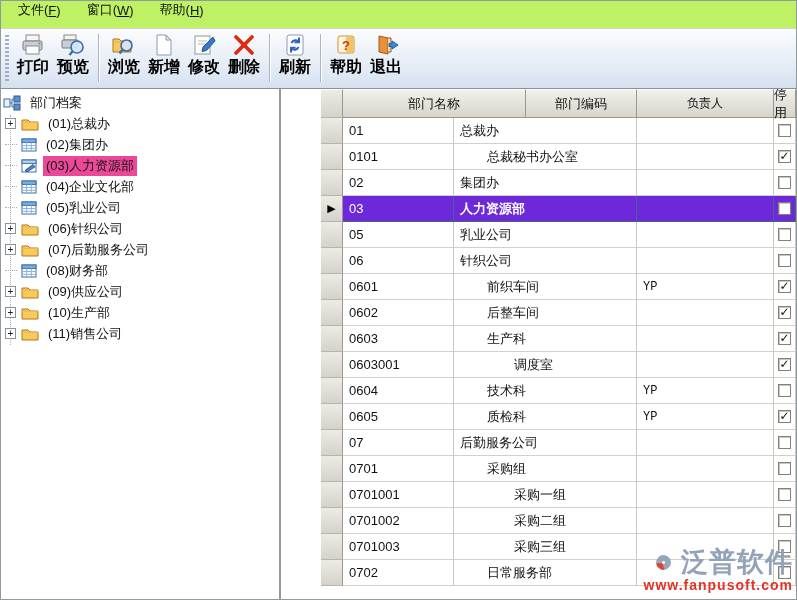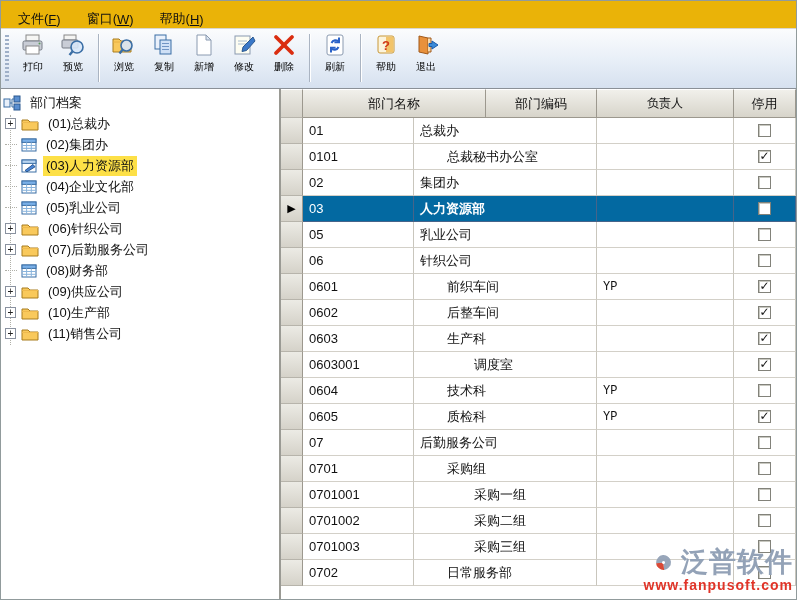--- a/index.html
+++ b/index.html
@@ -1,60 +1,60 @@
 <!DOCTYPE html>
 <html><head>
 <meta charset="utf-8">
 <style>
   * { box-sizing: border-box; margin: 0; padding: 0; }
   html,body { width:797px; height:600px; overflow:hidden; }
   body { font-family:"Liberation Sans","DejaVu Sans",sans-serif; font-size:13px; color:#111; }
   .window { width:797px; height:600px; border:1px solid #919b9c; background:#f0efeb; position:relative; overflow:hidden; }
 
   
-  .menubar { height:28px; background:#eab308; border-bottom:1px solid #d9d6ce; display:flex; align-items:flex-end; padding-left:4px; }
+  .menubar { height:28px; background:#bef264; border-bottom:1px solid #d9d6ce; display:flex; align-items:flex-start; padding-left:4px; }
   .menu-item { display:flex; align-items:center; padding:0 13px; cursor:default; }
   .menu-item .hotkey { text-decoration:underline; }
 
   
   .toolbar { height:60px; background:linear-gradient(180deg,#fbfcfd 0%,#e7eef7 55%,#d6e1ef 100%);
              border-bottom:1px solid #8a9097; display:flex; align-items:center; padding:2px 2px 4px 2px; }
   .grip { width:4px; height:46px; border-left:2px dotted #9fb0c8; border-right:2px dotted #9fb0c8; margin:0 4px 0 2px; }
   .tb-sep { width:1px; height:48px; background:#aab4c2; margin:0 5px; box-shadow:1px 0 0 #fff; }
   .tb-btn { display:flex; flex-direction:column; align-items:center; justify-content:flex-start; width:40px; height:52px; gap:1px; background:transparent; border:0; cursor:pointer; font-family:inherit; }
   .tb-icon { width:26px; height:26px; display:flex; align-items:center; justify-content:center; }
-  .tb-label { font-size:10px; color:#000; line-height:15px; }
+  .tb-label { font-size:16px; color:#000; line-height:15px;font-weight:bold; }
 
   
-  .main { display:flex; height:510px; background:#fff; }
+  .main { display:flex; height:510px; background:#fff;gap:40px; }
 
   
   .tree { width:280px; border-right:2px solid #9a9a94; background:#fff; position:relative; padding-top:3px; overflow:hidden; }
   .trunk { position:absolute; left:9px; top:26px; height:230px; border-left:1px dotted #b0b0a8; }
   .tree-row { display:flex; align-items:center; height:21px; padding-left:4px; cursor:default; position:relative; }
   .tree-row.root { padding-left:2px; }
   .expander { width:11px; height:11px; border:1px solid #8a92a0; background:#fff; font-size:10px; line-height:9px; text-align:center; margin-right:5px; flex:none; color:#222; }
   .expander::before { content:"+"; }
   .leaf-dash { width:12px; border-top:1px dotted #b0b0a8; margin-right:4px; flex:none; }
   .tree-icon { margin-right:6px; display:flex; align-items:center; flex:none; }
   .tree-label { padding:1px 3px; white-space:nowrap; }
-  .tree-row.selected .tree-label { background:#fde047; }
+  .tree-row.selected .tree-label { background:#ec4899; }
 
   
   .grid { flex:1; background:#fff; overflow:hidden; display:flex; flex-direction:column; }
   .grid-header { display:flex; height:29px; flex:none; }
   .hcell { background:linear-gradient(180deg,#f1f0eb,#d7d4ca); border-right:1px solid #9c988e; border-bottom:1px solid #9c988e; border-top:1px solid #fff; display:flex; align-items:center; justify-content:center; font-size:13px; }
   .grid-row { display:flex; height:26px; flex:none; }
   .cell { display:flex; align-items:center; border-right:1px solid #c9c6bd; border-bottom:1px solid #d3d0c8; padding-left:6px; overflow:hidden; white-space:nowrap; }
   .selector { width:22px; flex:none; padding:0; justify-content:center; background:linear-gradient(180deg,#ecebe5,#d5d2c9); border-right:1px solid #9c988e; border-bottom:1px solid #b7b4ab; }
   .col-code { width:111px; flex:none; }
   .col-name { width:183px; flex:none; }
   .col-owner { width:137px; flex:none; font-family:"Liberation Mono","DejaVu Sans Mono",monospace; font-size:12px; }
   .col-flag { flex:1; justify-content:center; padding-left:0; }
-  .grid-row.sel .cell:not(.selector) { background:#0369a1; color:#fff; border-right-color:#46648a; border-bottom-color:#46648a; }
+  .grid-row.sel .cell:not(.selector) { background:#6d28d9; color:#fff; border-right-color:#46648a; border-bottom-color:#46648a; }
   .arrow { font-size:11px; line-height:11px; color:#000; }
   .checkbox { width:13px; height:13px; background:#fff; border:1px solid #82827a; box-shadow:inset 1px 1px 0 #c8c8c0; display:flex; align-items:center; justify-content:center; font-size:12px; font-weight:bold; color:#101010; line-height:11px; }
 
   
   .watermark { position:absolute; right:3px; top:543px; z-index:5; text-align:right; pointer-events:none; }
   .wm-row { display:flex; align-items:center; justify-content:flex-end; gap:10px; }
   .wm-logo { width:15px; height:15px; border-radius:50%; border:6px solid #93a2b7; border-bottom-color:#d8402c; transform:rotate(40deg); opacity:.95; }
   .wm-brand { font-size:27px; font-weight:bold; color:#93a2b7; letter-spacing:1px; font-family:"Liberation Serif","DejaVu Serif",serif; }
   .wm-url { font-size:14px; font-weight:bold; color:#e03428; letter-spacing:1px; margin-top:-3px; }
 </style>
@@ -114,34 +114,20 @@
               <path d="M2 9 L20 9" stroke="#e8b042"></path>
               <circle cx="15.5" cy="12.5" r="5.5" fill="#d6e6f8" fill-opacity="0.9" stroke="#3a6ea5" stroke-width="1.6"></circle>
               <line x1="11.5" y1="16.8" x2="8.5" y2="20.5" stroke="#3a6ea5" stroke-width="2.4"></line>
             </svg>
           </span>
           <span class="tb-label">浏览</span>
         </button>
         <button class="tb-btn">
           <span class="tb-icon">
             <svg width="26" height="24">
-              <rect x="4" y="2" width="11" height="14" fill="#eaf1fb" stroke="#3a6ea5"></rect>
-              <rect x="9" y="7" width="11" height="14" fill="#cfe0f6" stroke="#3a6ea5"></rect>
-              <g stroke="#7094c4">
-                <line x1="11" y1="10.5" x2="18" y2="10.5"></line>
-                <line x1="11" y1="13.5" x2="18" y2="13.5"></line>
-                <line x1="11" y1="16.5" x2="18" y2="16.5"></line>
-              </g>
-            </svg>
-          </span>
-          <span class="tb-label">复制</span>
-        </button>
-        <button class="tb-btn">
-          <span class="tb-icon">
-            <svg width="26" height="24">
               <path d="M6 2 L15 2 L20 7 L20 22 L6 22 Z" fill="#fff" stroke="#8a9ab0"></path>
               <path d="M15 2 L15 7 L20 7 Z" fill="#dde7f3" stroke="#8a9ab0"></path>
             </svg>
           </span>
           <span class="tb-label">新增</span>
         </button>
         <button class="tb-btn">
           <span class="tb-icon">
             <svg width="26" height="24">
               <rect x="4" y="3" width="15" height="18" fill="#fdfdf2" stroke="#8a9ab0"></rect>

